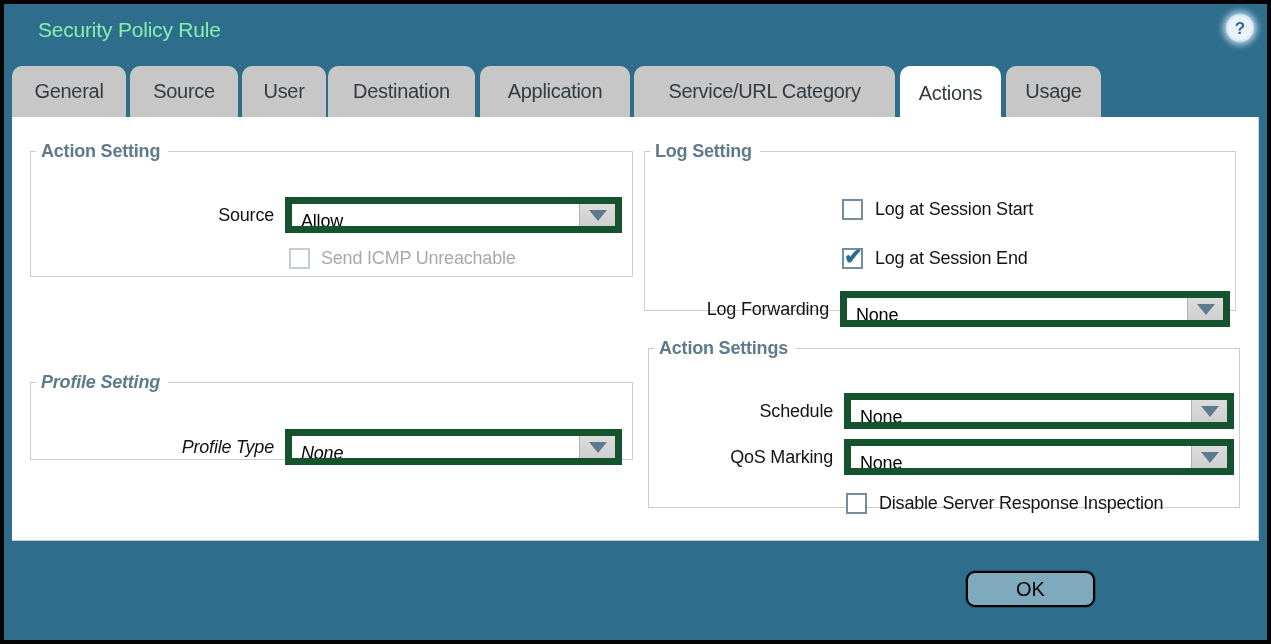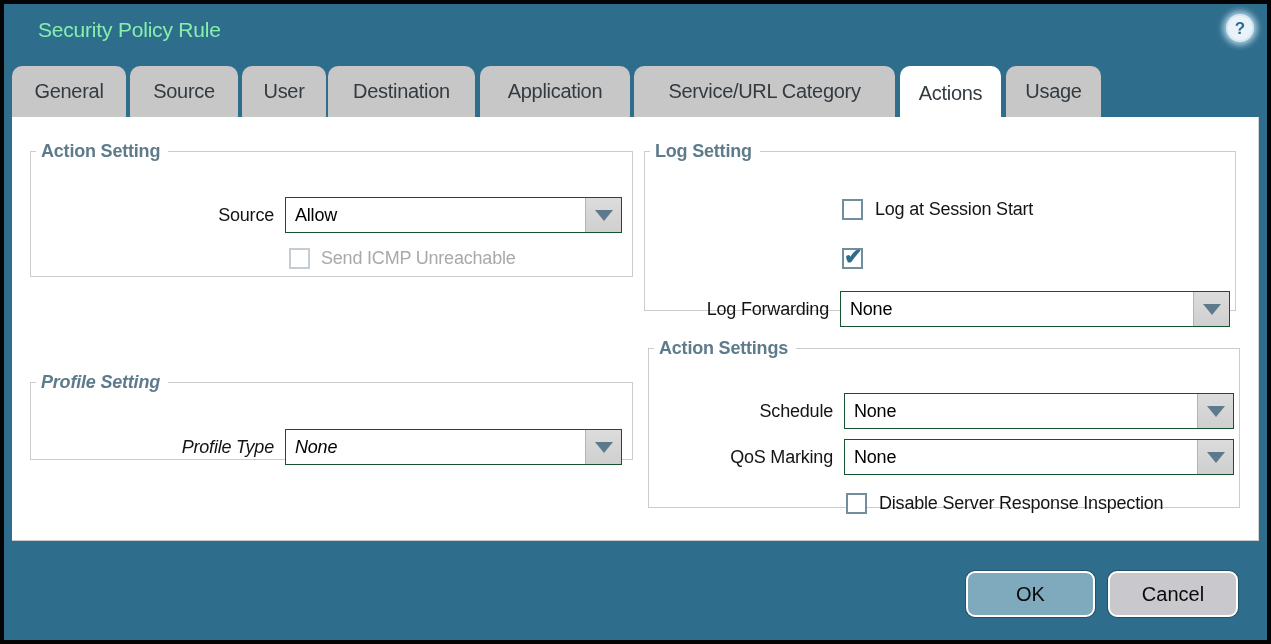--- a/index.html
+++ b/index.html
@@ -39,21 +39,21 @@
   fieldset.fs legend {
     margin-left:5px; padding:0 8px 0 5px;
     color:#5e7b8c; font-size:18px; font-weight:bold; letter-spacing:-0.2px;
   }
   .row-label {
     position:absolute; height:36px; line-height:36px;
     font-size:18px; color:#141414; text-align:right; letter-spacing:-0.2px;
   }
   .dropdown {
     position:absolute; height:36px; background:#ffffff;
-    border:1px solid #14532d; display:flex; cursor:pointer;
+    border:7px solid #14532d; display:flex; cursor:pointer;
   }
   .dd-value {
     flex:1; padding-left:9px; line-height:34px;
     font-size:18px; color:#000000; letter-spacing:-0.2px;
     white-space:nowrap; overflow:hidden;
   }
   .dd-btn {
     width:36px; background:linear-gradient(#dcdcdc,#cfcfcf);
     border-left:1px solid #b3b3b3;
     display:flex; align-items:center; justify-content:center; cursor:pointer;
@@ -70,22 +70,22 @@
   .checkbox.checked::after {
     content:"\2714"; position:absolute; top:-6px; left:0px;
     color:#2f6d8d; font-size:22px; font-weight:bold;
   }
   .cb-label {
     position:absolute; height:24px; line-height:24px;
     font-size:18px; color:#141414; letter-spacing:-0.2px; white-space:nowrap;
   }
   .cb-label.disabled { color:#a9a9a9; }
   .btn {
-    position:absolute; height:46px; border-radius:9px;
-    border:2px solid #ffffff; font-size:20px; color:#0a0a0a;
+    position:absolute; height:36px; border-radius:9px;
+    border:2px solid #000000; font-size:20px; color:#0a0a0a;
     box-shadow:0 0 0 1px rgba(0,0,0,0.25); cursor:pointer;
     display:flex; align-items:center; justify-content:center;
   }
   .btn.ok { background:#7fa9bd; }
   .btn.cancel { background:#c9c9cd; }
 </style>
 </head>
 <body>
 
 <div class="window">
@@ -129,20 +129,21 @@
           <i class="tri"></i>
         </span>
       </div>
     </fieldset>
 
     <fieldset class="fs" style="left:632px; top:24px; width:592px; height:170px;">
       <legend>Log Setting</legend>
       <span class="checkbox" style="left:197px; top:37px;"></span>
       <span class="cb-label" style="left:230px; top:35px;">Log at Session Start</span>
       <span class="checkbox checked" style="left:197px; top:86px;"></span>
+      <span class="cb-label" style="left:230px; top:84px;">Log at Session End</span>
       <span class="row-label" style="left:0; top:129px; width:184px;">Log Forwarding</span>
       <div class="dropdown" style="left:195px; top:129px; width:390px;">
         <span class="dd-value">None</span>
         <span class="dd-btn">
           <i class="tri"></i>
         </span>
       </div>
     </fieldset>
 
     <fieldset class="fs" style="left:636px; top:221px; width:592px; height:170px;">
@@ -161,15 +162,14 @@
           <i class="tri"></i>
         </span>
       </div>
       <span class="checkbox" style="left:197px; top:134px;"></span>
       <span class="cb-label" style="left:230px; top:132px;">Disable Server Response Inspection</span>
     </fieldset>
 
   </div>
 
   <button class="btn ok" style="left:962px;  top:567px; width:129px;">OK</button>
-  <button class="btn cancel" style="left:1104px; top:567px; width:130px;">Cancel</button>
 
 </div>
 
 </body></html>

